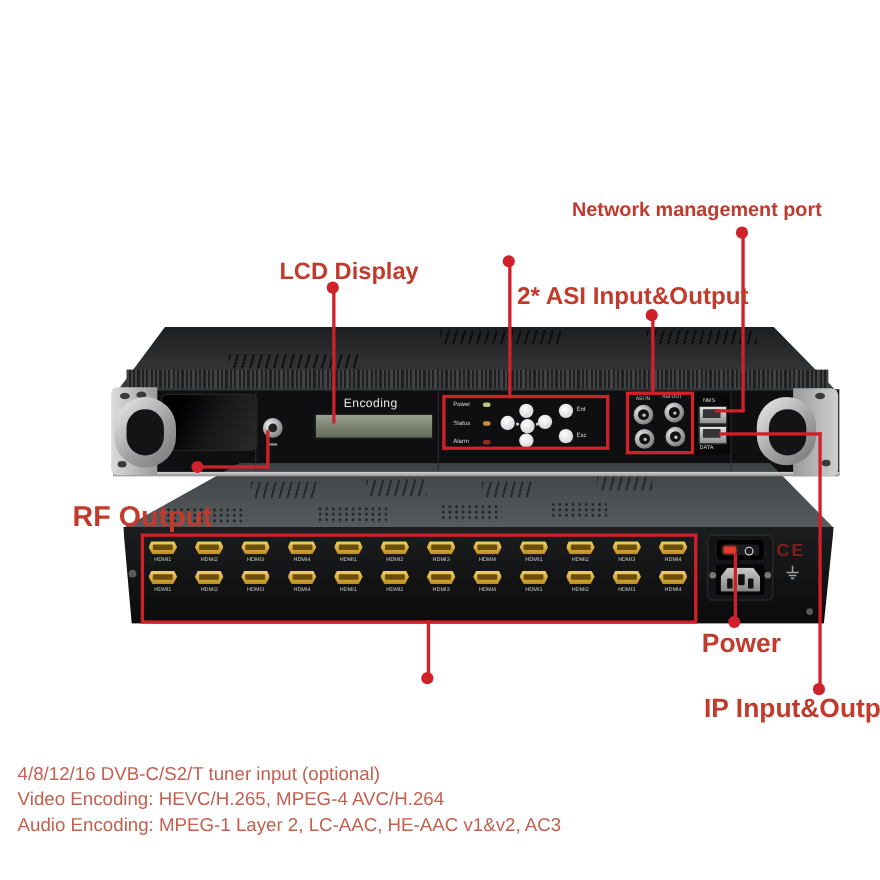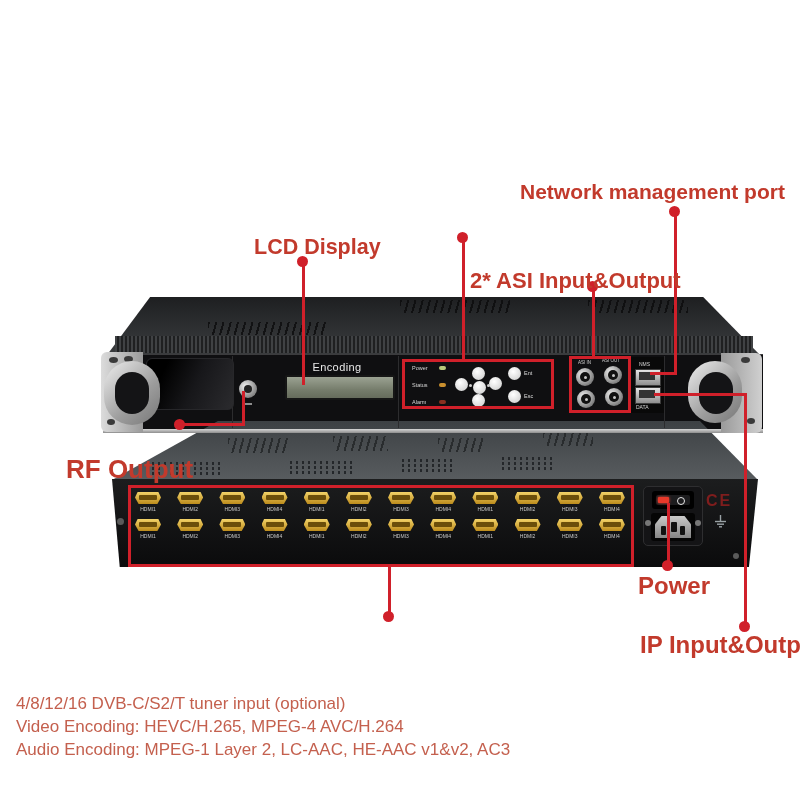--- a/index.html
+++ b/index.html
@@ -381,23 +381,23 @@
     <div class="gnd">
       <svg width="13" height="13" viewBox="0 0 13 13">
         <line x1="6.5" y1="0" x2="6.5" y2="6" stroke="#99a1a5" stroke-width="1.4"></line>
         <line x1="1" y1="6.5" x2="12" y2="6.5" stroke="#99a1a5" stroke-width="1.4"></line>
         <line x1="3" y1="9.2" x2="10" y2="9.2" stroke="#99a1a5" stroke-width="1.4"></line>
         <line x1="5" y1="11.8" x2="8" y2="11.8" stroke="#99a1a5" stroke-width="1.4"></line>
       </svg>
     </div>
   </div>
 
-  <div class="ann-label" style="left:520px;top:180px;font-size:21px;">Network management port</div>
+  <div class="ann-label" style="left:520px;top:180px;font-size:18px;">Network management port</div>
   <div class="ann-label" style="left:254px;top:235px;font-size:21.5px;">LCD Display</div>
-  <div class="ann-label" style="left:470px;top:256px;font-size:22px;margin-top:12px;">2* ASI Input&amp;Output</div>
+  <div class="ann-label" style="left:470px;top:256px;font-size:22px;">2* ASI Input&amp;Output</div>
   <div class="ann-label" style="left:66px;top:410px;font-size:26px;margin-top:44px;">RF Output</div>
   <div class="ann-label" style="left:638px;top:572px;font-size:24px;">Power</div>
   <div class="ann-label" style="left:640px;top:631px;font-size:24px;">IP Input&amp;Output</div>
 
   <div class="dot" style="left:297px;top:256px;"></div>
   <div class="line" style="left:302px;top:262px;width:3px;height:123px;"></div>
 
   <div class="dot" style="left:457px;top:232px;"></div>
   <div class="line" style="left:462px;top:238px;width:3px;height:124px;"></div>
 

